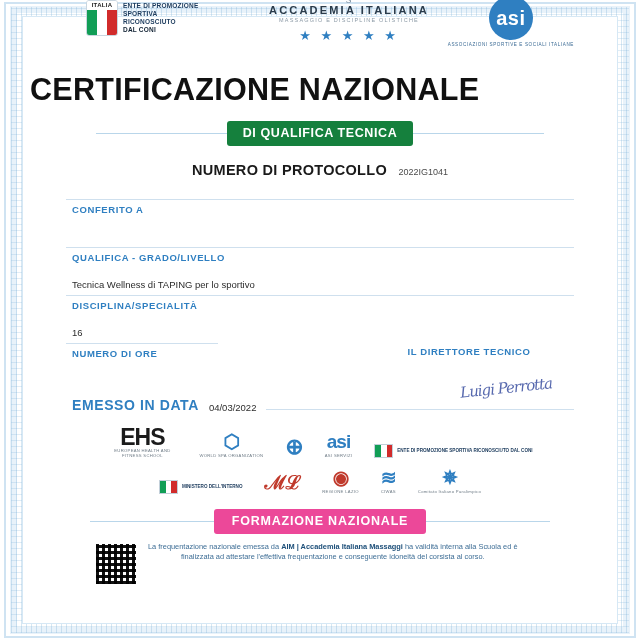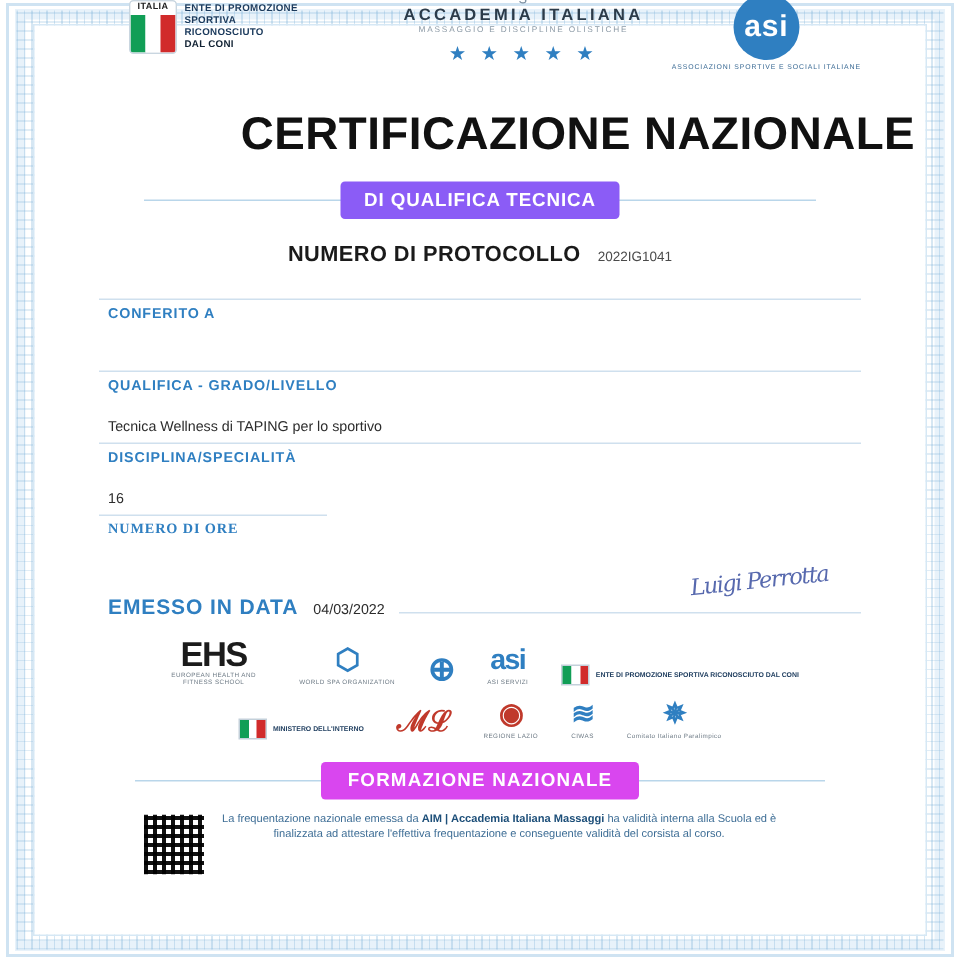--- a/index.html
+++ b/index.html
@@ -167,21 +167,21 @@
   .asi-caption {
     font-size: 4.6px;
     letter-spacing: .6px;
     color: #3a6a94;
     margin-top: 2px;
   }
 
   
   h1.title {
     margin: 10px 0 0 0;
-    text-align: right;
+    text-align: left;
     font-size: 30.5px;
     letter-spacing: .3px;
     font-weight: bold;
     color: #111111;
     font-family: "Liberation Sans", sans-serif;
   }
   .subtitle-row {
     position: relative;
     margin-top: 14px;
     height: 24px;
@@ -192,21 +192,21 @@
   .subtitle-row .rule {
     position: absolute;
     top: 12px;
     height: 1px;
     background: #b9d6ea;
   }
   .subtitle-row .rule.left { left: 66px; right: 360px; }
   .subtitle-row .rule.right { left: 360px; right: 66px; }
   .pill {
     position: relative;
-    background: #8b5cf6;
+    background: #15803d;
     color: #fff;
     font-size: 12.5px;
     font-weight: bold;
     letter-spacing: .6px;
     padding: 5px 16px 6px 16px;
     border-radius: 3px;
   }
 
   .protocol {
     margin-top: 16px;
@@ -250,21 +250,20 @@
     padding: 4px 0 0 6px;
     font-weight: 600;
   }
   .field.tiny .line { width: 30%; }
 
   
   .two-col {
     display: flex;
     justify-content: space-between;
     align-items: flex-end;
-    font-family: Liberation Serif, serif;
   }
   .director {
     text-align: center;
     width: 210px;
     font-size: 9.5px;
     color: #2f7fc1;
     letter-spacing: .6px;
     font-weight: 600;
     padding-bottom: 2px;
   }
@@ -370,21 +369,21 @@
   .footer-pill-row .rule {
     position: absolute;
     top: 13px;
     height: 1px;
     background: #b9d6ea;
   }
   .footer-pill-row .rule.left { left: 60px; right: 355px; }
   .footer-pill-row .rule.right { left: 355px; right: 60px; }
   .footer-pill {
     position: relative;
-    background: #d946ef;
+    background: #ec4899;
     color: #fff;
     font-size: 12.5px;
     font-weight: bold;
     letter-spacing: .8px;
     padding: 5px 18px 6px 18px;
     border-radius: 3px;
   }
   .footer-note {
     margin-top: 8px;
     display: flex;
@@ -486,20 +485,21 @@
         <div class="value">Tecnica Wellness di TAPING per lo sportivo</div>
         <div class="line"></div>
         <div class="label">DISCIPLINA/SPECIALITÀ</div>
       </div>
 
       <div class="field tiny">
         <div class="value">16</div>
         <div class="line"></div>
         <div class="two-col">
           <div class="label">NUMERO DI ORE</div>
+          <div class="director">IL DIRETTORE TECNICO</div>
         </div>
       </div>
 
       <div class="sign-wrap">
         <div class="signature">Luigi Perrotta</div>
       </div>
 
       <div class="date-row">
         <span class="label">EMESSO IN DATA</span>
         <span class="value">04/03/2022</span>
@@ -564,18 +564,18 @@
     <div class="footer-pill-row">
       <span class="rule left"></span>
       <span class="rule right"></span>
       <span class="footer-pill">FORMAZIONE NAZIONALE</span>
     </div>
 
     <div class="footer-note">
       <div class="qr"></div>
       <div class="footer-text">
         <span>La frequentazione nazionale emessa da </span><b>AIM | Accademia Italiana Massaggi</b><span> ha validità interna alla Scuola ed è</span>
-        <div>finalizzata ad attestare l'effettiva frequentazione e conseguente validità del corsista al corso.</div>
+        <div>finalizzata ad attestare l'effettiva frequentazione e conseguente idoneità del corsista al corso.</div>
       </div>
     </div>
 
   </div>
 </div>
 
 </body></html>

